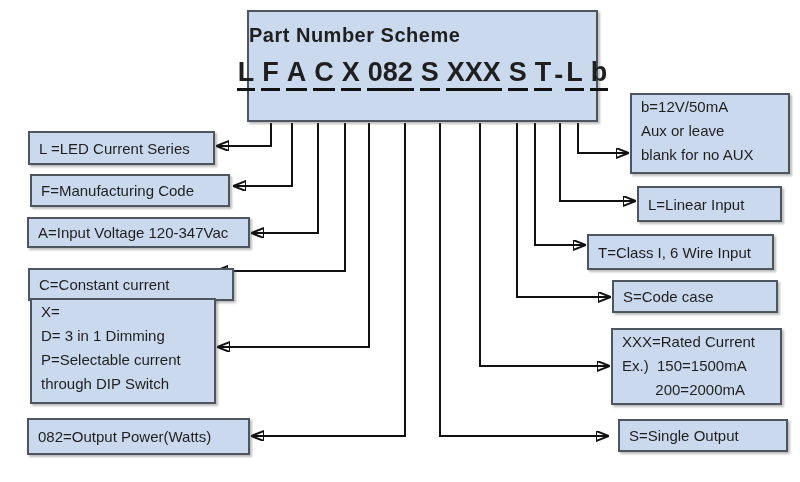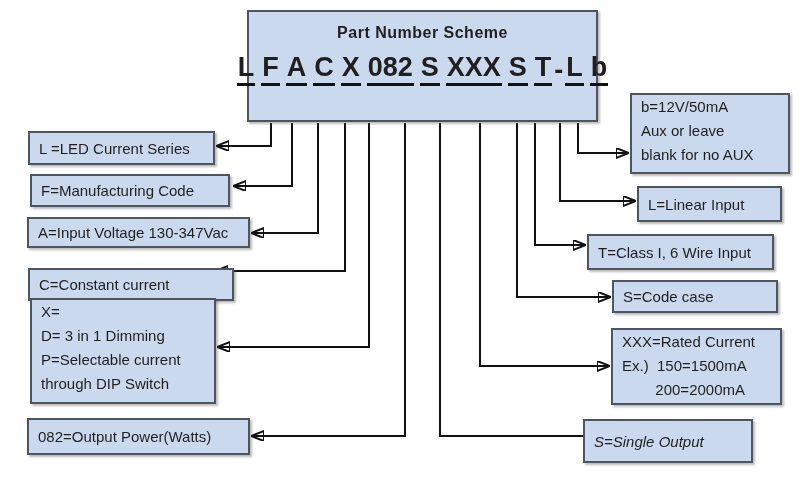--- a/index.html
+++ b/index.html
@@ -29,32 +29,32 @@
   .lb4 { left:28px;  top:268px; width:206px; height:33px; }
   .lb5 { left:30px;  top:298px; width:186px; height:106px; }
   .lb6 { left:27px;  top:418px; width:223px; height:37px; }
 
   
   .rb1 { left:630px; top:93px;  width:160px; height:81px; }
   .rb2 { left:637px; top:186px; width:145px; height:36px; }
   .rb3 { left:587px; top:234px; width:187px; height:36px; }
   .rb4 { left:612px; top:280px; width:166px; height:33px; }
   .rb5 { left:611px; top:328px; width:171px; height:77px; }
-  .rb6 { left:583px; top:419px; width:170px; height:44px;font-style:italic; }
+  .rb6 { left:618px; top:419px; width:170px; height:33px; }
 
   .title-box {
     position:absolute; left:247px; top:10px; width:351px; height:112px;
     box-sizing:border-box;
     background:var(--box-fill,#cbd9ee);
     border:2px solid var(--box-border,#4d565f);
     box-shadow:2px 2px 2px rgba(90,90,90,0.40);
   }
   .title {
-    margin-top:12px; text-align:center;
-    font-size:16px; font-weight:bold; letter-spacing:0.5px;
+    margin-top:12px; text-align:left;
+    font-size:20px; font-weight:bold; letter-spacing:0.5px;
   }
   .pn-row {
     display:flex; justify-content:center; align-items:flex-end; gap:6px;
     margin-top:11px; font-size:27px; font-weight:bold; line-height:1.05;
   }
   .pn-u {
     display:inline-block; padding:0 1px 2px;
     border-bottom:3px solid var(--line,#111111);
   }
   .pn-dash { display:inline-block; margin:0 -4px; padding-bottom:2px; }
@@ -98,21 +98,21 @@
       <span class="pn-u">S</span>
       <span class="pn-u">T</span>
       <span class="pn-dash">-</span>
       <span class="pn-u">L</span>
       <span class="pn-u">b</span>
     </div>
   </div>
 
   <div class="box single lb1">L =LED Current Series</div>
   <div class="box single lb2">F=Manufacturing Code</div>
-  <div class="box single lb3">A=Input Voltage 130-347Vac</div>
+  <div class="box single lb3">A=Input Voltage 120-347Vac</div>
   <div class="box single lb4">C=Constant current</div>
   <div class="box multi  lb5">X=
 D= 3 in 1 Dimming
 P=Selectable current
 through DIP Switch</div>
   <div class="box single lb6">082=Output Power(Watts)</div>
 
   <div class="box multi  rb1">b=12V/50mA
 Aux or leave
 blank for no AUX</div>

